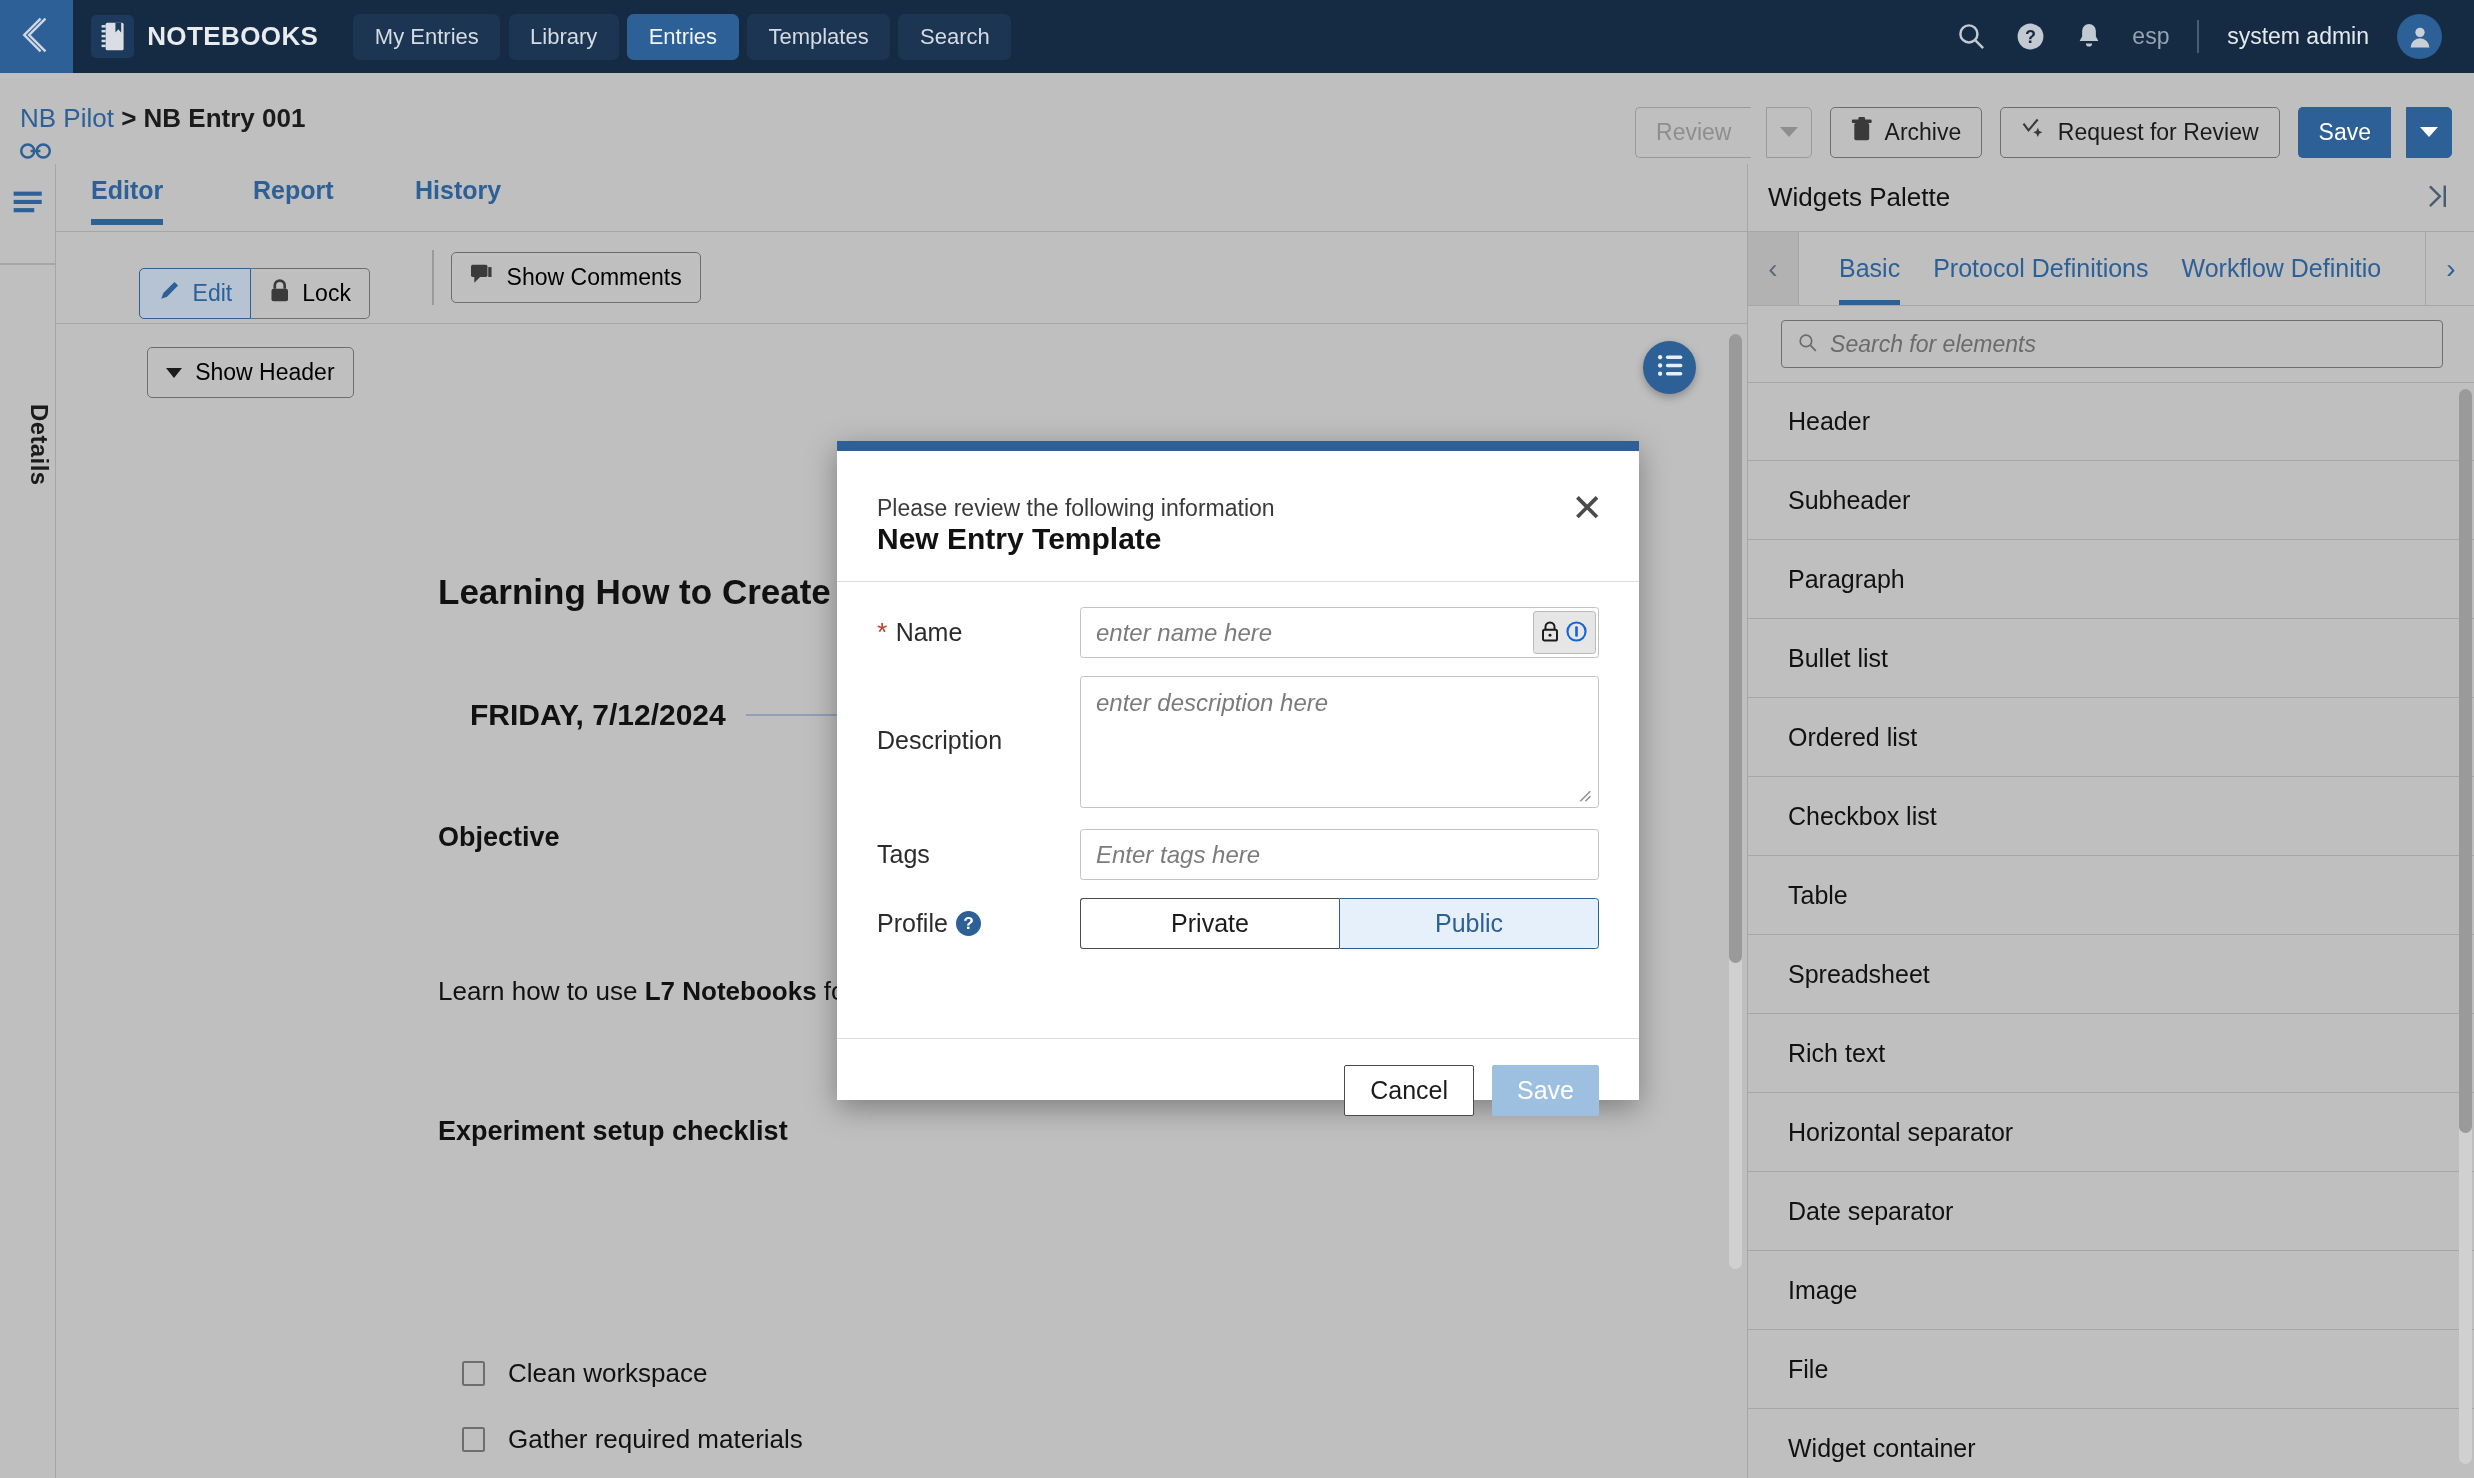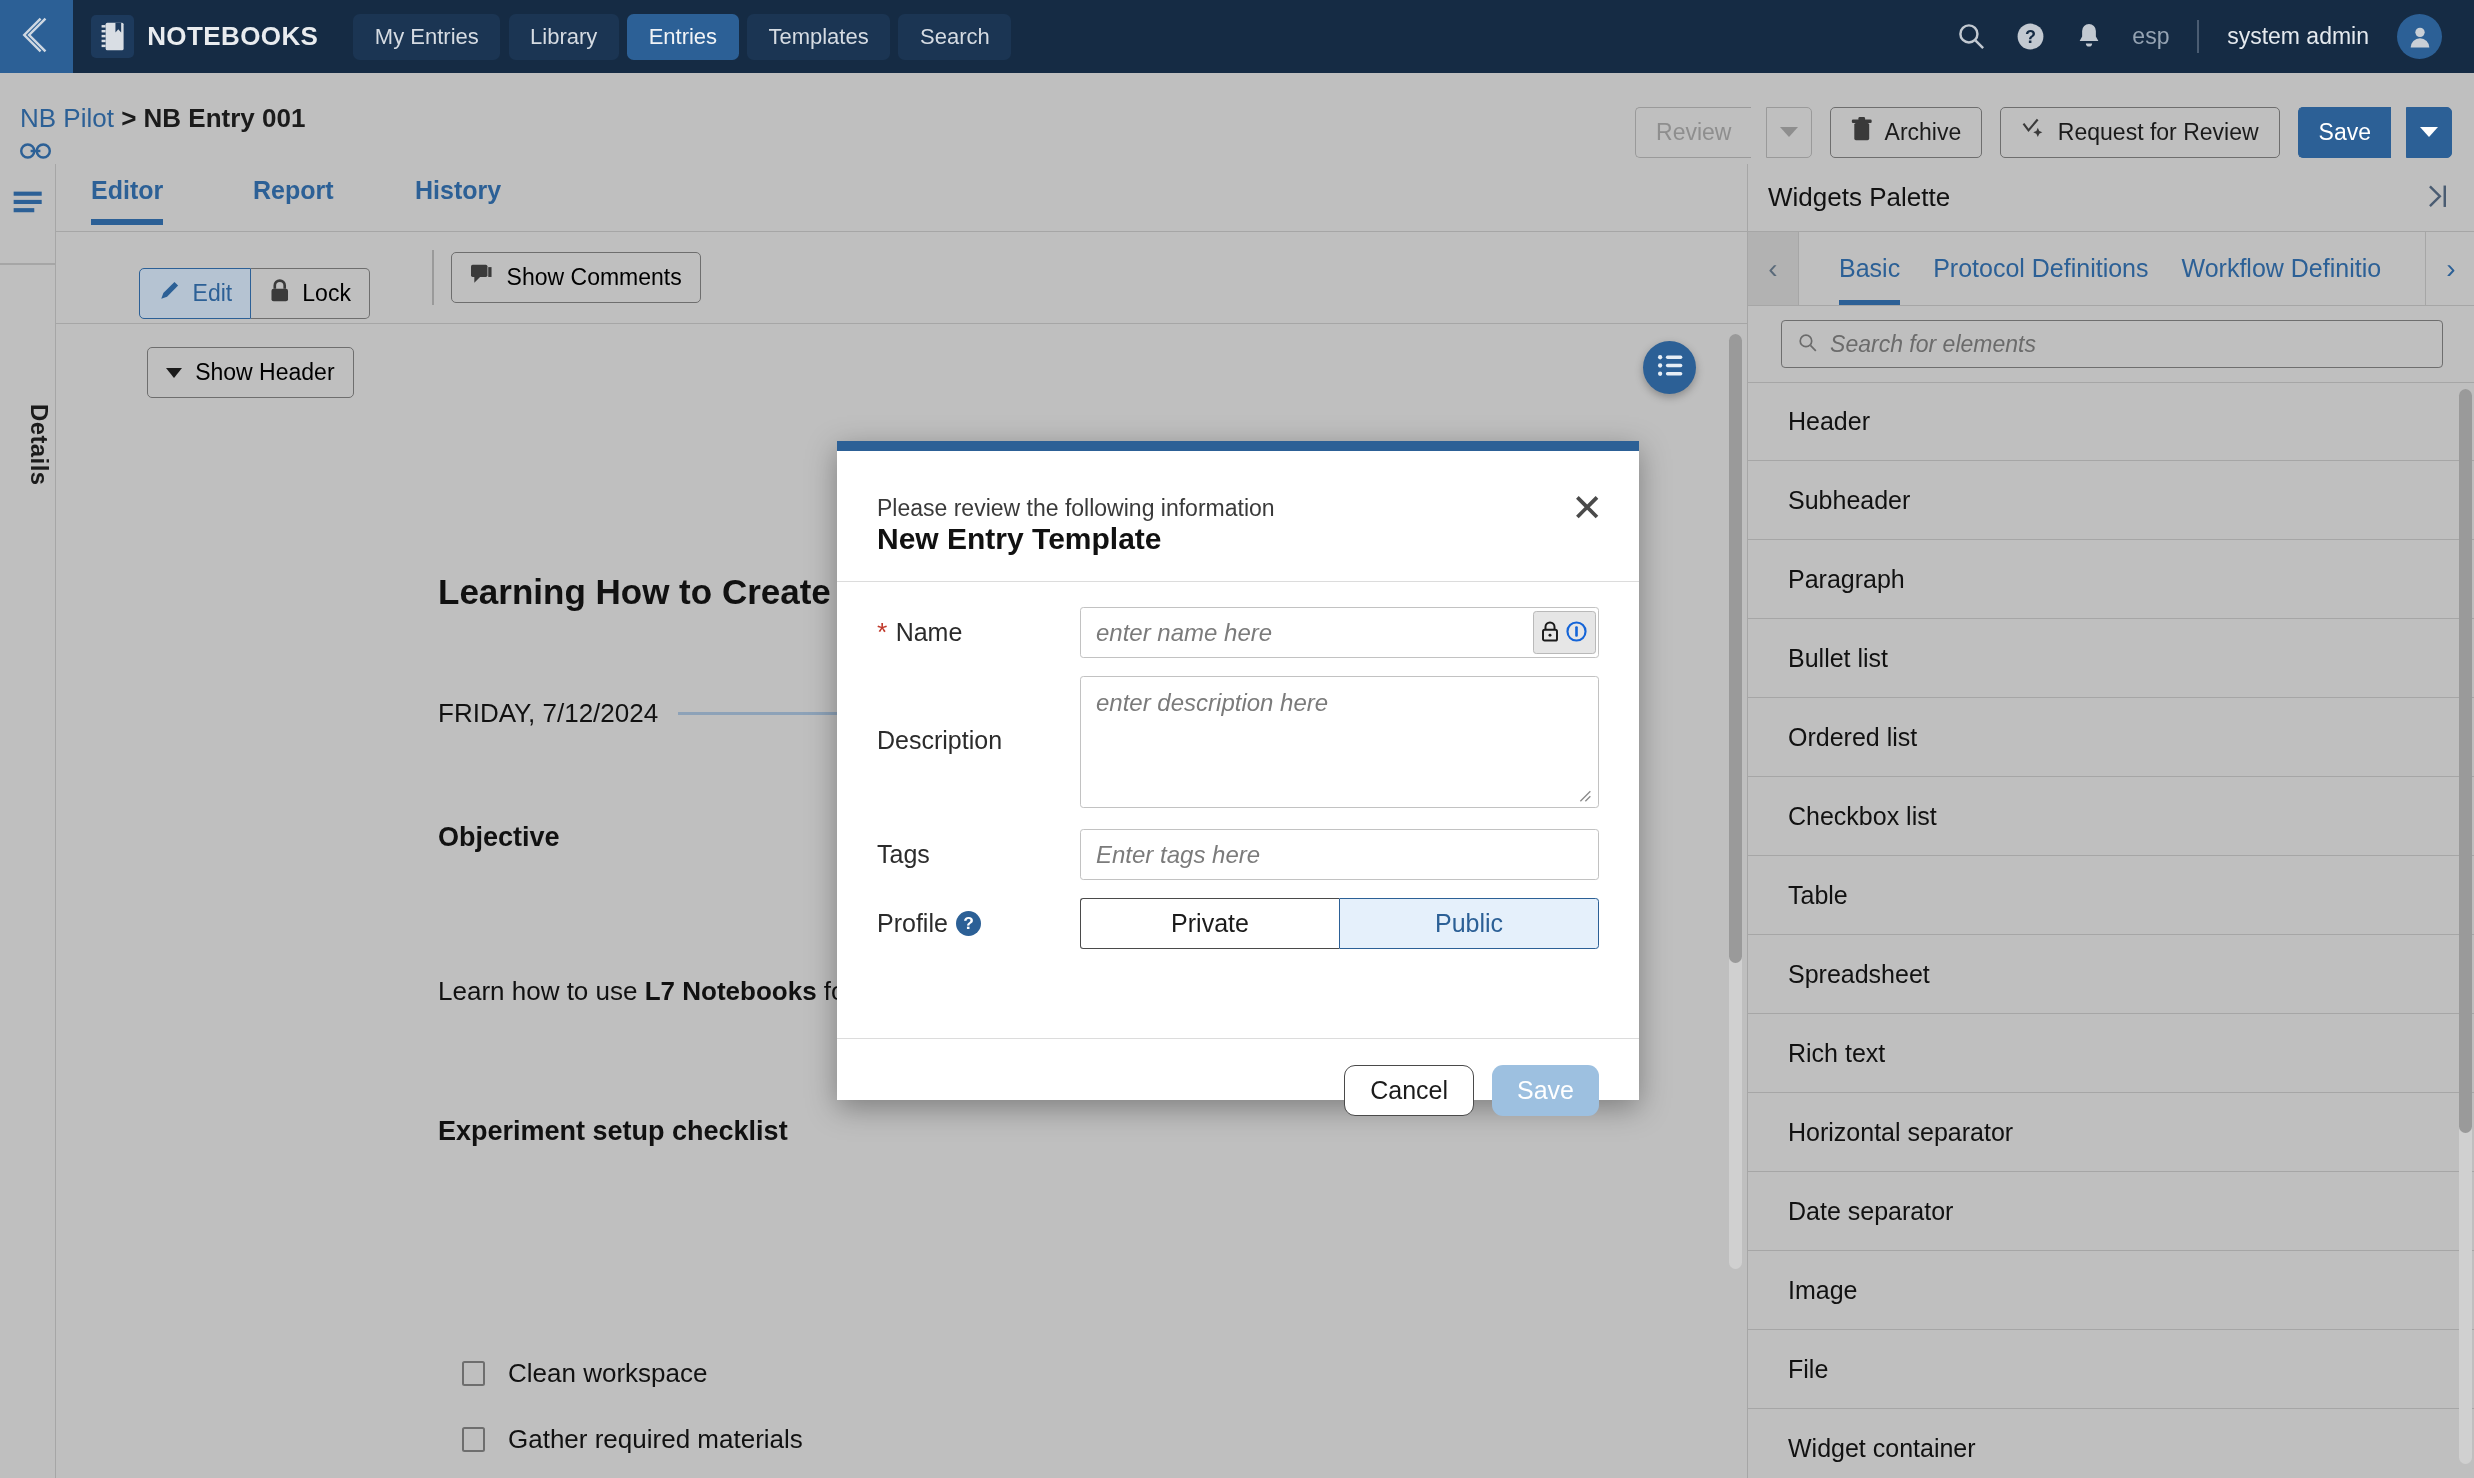--- a/index.html
+++ b/index.html
@@ -155,21 +155,21 @@
     position: absolute; left: 83px; top: 99px; width: 1555px; height: 1059px;
   }
   .doc-title {
     position: absolute; left: 299px; top: 149px; font-size: 35px;
     font-weight: bold; color: #111; white-space: nowrap;
   }
   .doc-datesep {
     position: absolute; left: 299px; top: 275px; width: 1158px;
     display: flex; align-items: center; gap: 20px;
   }
-  .doc-datesep .dt { font-size: 26px; font-weight: normal; color: #111; white-space: nowrap; }
+  .doc-datesep .dt { font-size: 30px; font-weight: bold; color: #111; white-space: nowrap; margin-left: 32px; }
   .doc-datesep .rule { flex: 1; height: 2.5px; background: #8da2b8; }
   .doc-h2 {
     position: absolute; left: 299px; font-size: 27px; font-weight: bold; color: #111;
   }
   #doc-objective { top: 399px; }
   #doc-checklist { top: 693px; }
   .doc-para {
     position: absolute; left: 299px; top: 553px; font-size: 26px; color: #111;
     white-space: nowrap;
   }
@@ -310,21 +310,21 @@
     font-size: 25px; cursor: pointer; border: 1.7px solid #4a4a4a; background: #fff; color: #1b1b1b;
   }
   .tgl.first { border-radius: 3.3px 0 0 3.3px; border-right: none; }
   .tgl.last { border-radius: 0 3.3px 3.3px 0; }
   .tgl.on { background: #e5f0fb; border-color: #2c6096; color: #2c6096; }
   #modal-foot {
     border-top: 1.7px solid #dcdcdc; height: 103px; display: flex; align-items: center;
     justify-content: flex-end; gap: 18px; padding-right: 40px;
   }
   .mbtn {
-    height: 51px; padding: 0 25px; border-radius: 11px; font-size: 25px;
+    height: 51px; padding: 0 25px; border-radius: 2px; font-size: 25px;
     font-family: inherit; cursor: pointer;
   }
   #modal-cancel { background: #fff; border: 1.7px solid #4a4a4a; color: #1b1b1b; }
   #modal-save { background: #9dc0e0; border: none; color: #ffffff; }
   .profile-help {
     width: 25px; height: 25px; border-radius: 50%; background: #2c6096; color: #fff;
     font-size: 17.4px; font-weight: bold; display: flex; align-items: center;
     justify-content: center; cursor: pointer;
   }
 </style>

